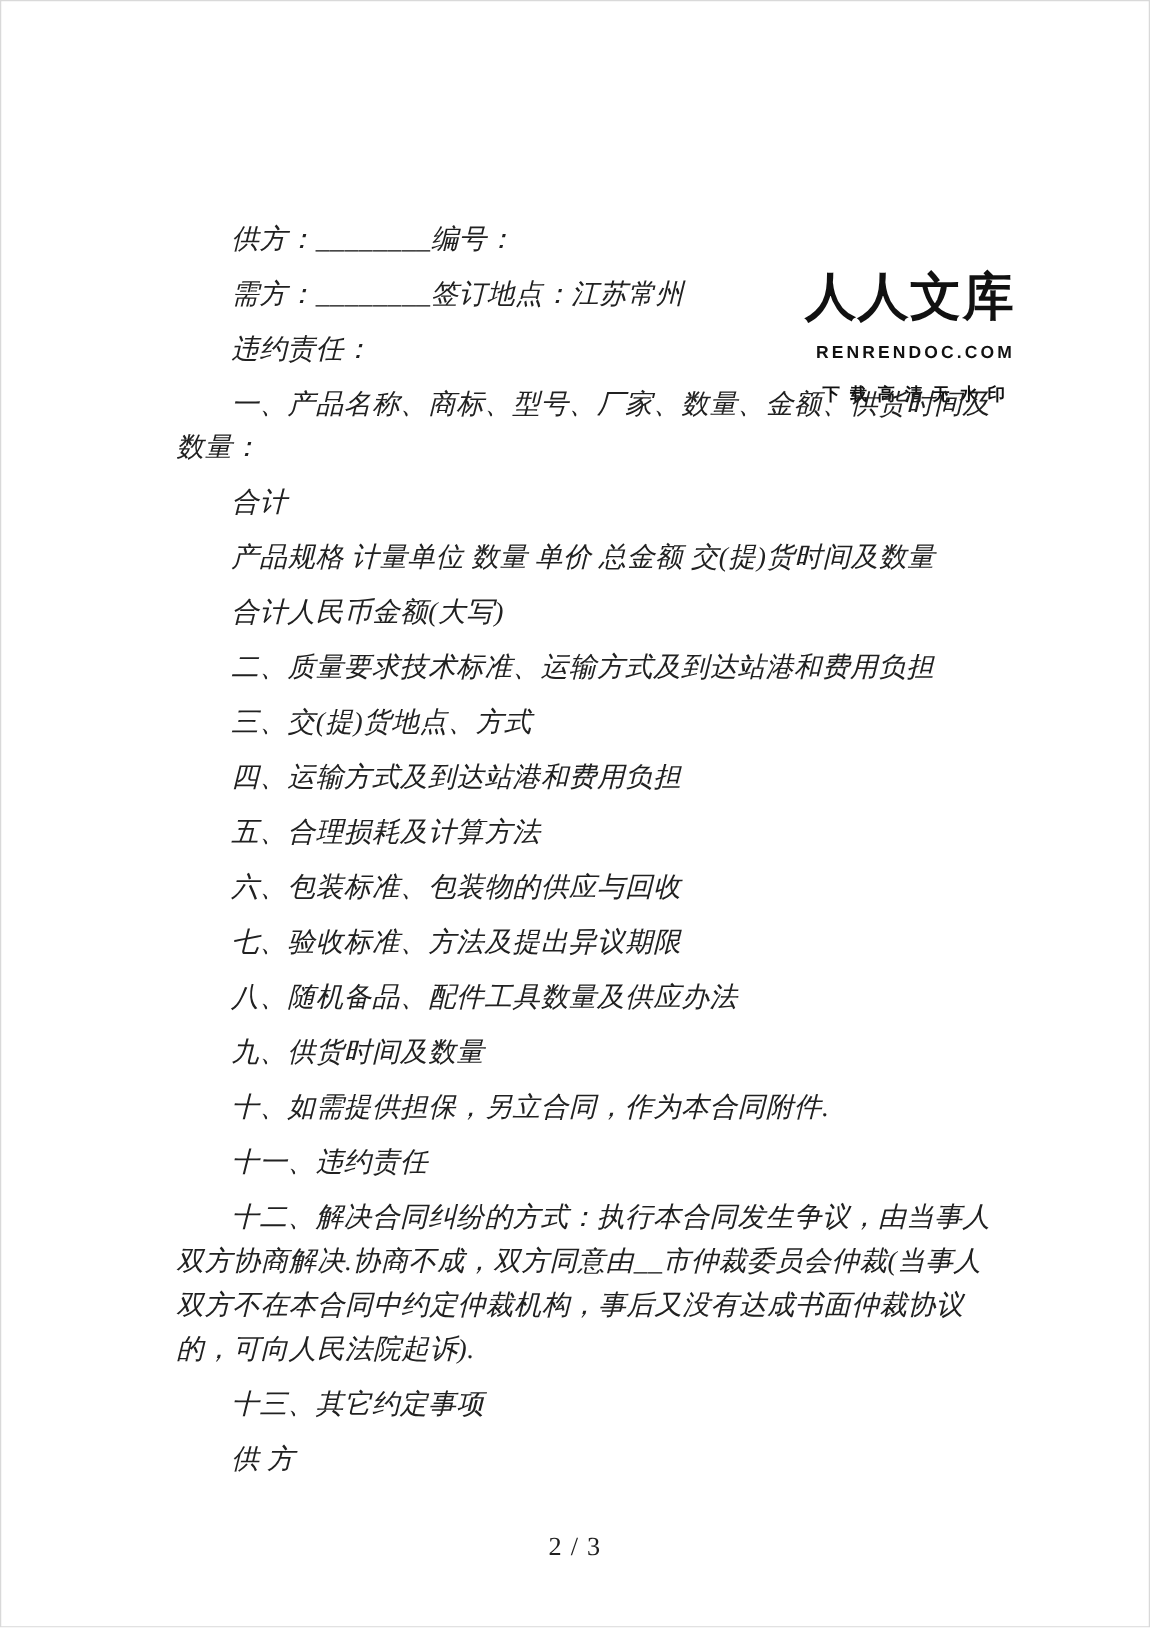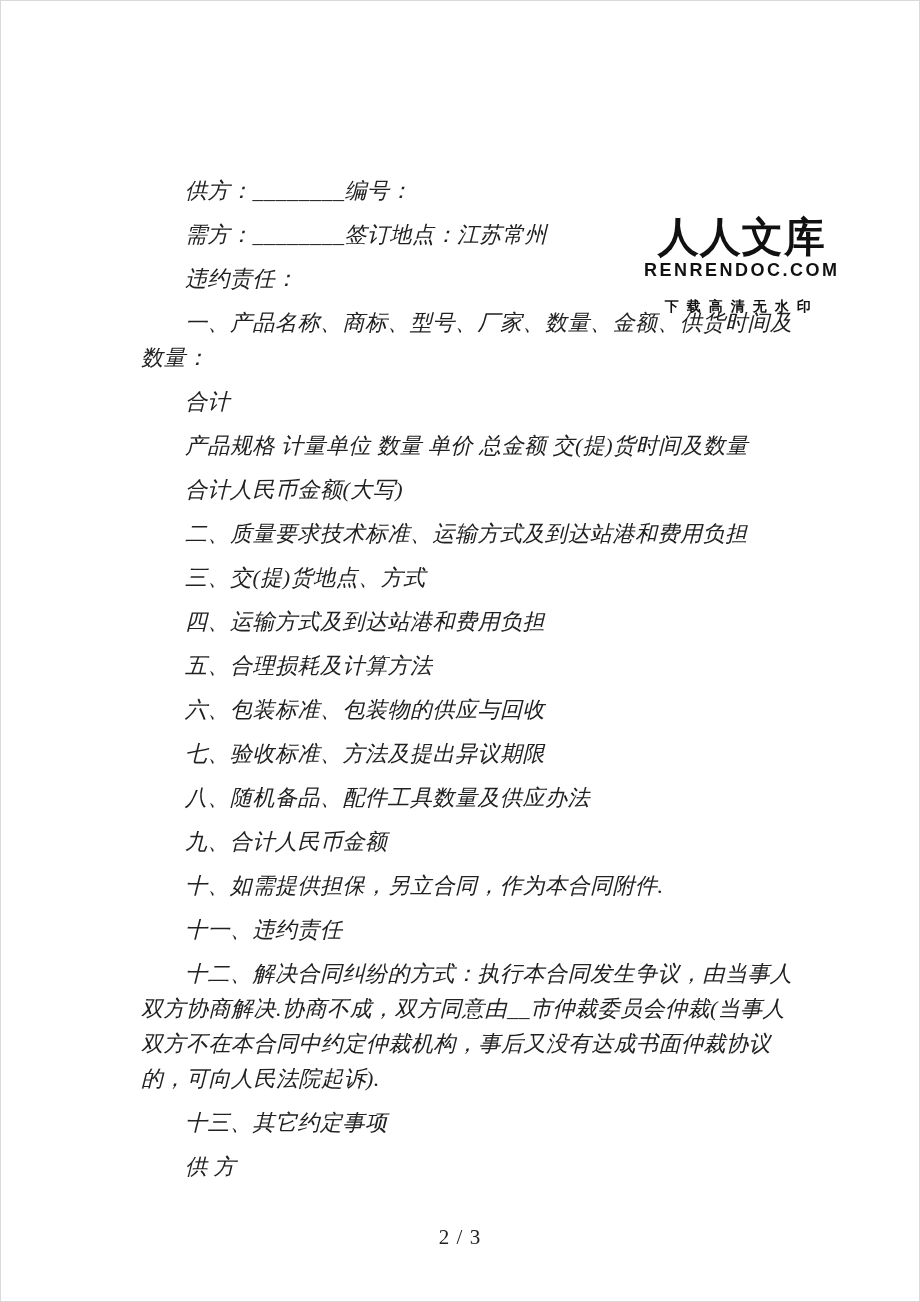--- a/index.html
+++ b/index.html
@@ -31,35 +31,35 @@
   .para {
     margin: 0 0 9px 0;
     text-indent: 44px;
     word-break: break-all;
   }
   .watermark {
     position: absolute;
     top: 216px;
     left: 643px;
     color: #111111;
-    text-align: center;
+    text-align: right;
     line-height: 1;
     font-family: "Liberation Sans", "DejaVu Sans", sans-serif;
   }
   .wm-brand {
     font-size: 41px;
     font-weight: bold;
     letter-spacing: 1px;
     white-space: nowrap;
   }
   .wm-domain {
-    font-size: 18px;
+    font-size: 14px;
     font-weight: bold;
     letter-spacing: 2.5px;
-    margin-top: 3px;
+    margin-top: 16px;
     white-space: nowrap;
   }
   .wm-tagline {
     font-size: 14px;
     font-weight: bold;
     letter-spacing: 8px;
     margin-top: 20px;
     white-space: nowrap;
   }
   .footer {
@@ -92,21 +92,21 @@
       <p class="para">合计</p>
       <p class="para">产品规格 计量单位 数量 单价 总金额 交(提)货时间及数量</p>
       <p class="para">合计人民币金额(大写)</p>
       <p class="para">二、质量要求技术标准、运输方式及到达站港和费用负担</p>
       <p class="para">三、交(提)货地点、方式</p>
       <p class="para">四、运输方式及到达站港和费用负担</p>
       <p class="para">五、合理损耗及计算方法</p>
       <p class="para">六、包装标准、包装物的供应与回收</p>
       <p class="para">七、验收标准、方法及提出异议期限</p>
       <p class="para">八、随机备品、配件工具数量及供应办法</p>
-      <p class="para">九、合计人民币金额</p>
+      <p class="para">九、供货时间及数量</p>
       <p class="para">十、如需提供担保，另立合同，作为本合同附件.</p>
       <p class="para">十一、违约责任</p>
       <p class="para">十二、解决合同纠纷的方式：执行本合同发生争议，由当事人双方协商解决.协商不成，双方同意由__市仲裁委员会仲裁(当事人双方不在本合同中约定仲裁机构，事后又没有达成书面仲裁协议的，可向人民法院起诉).</p>
       <p class="para">十三、其它约定事项</p>
       <p class="para">供  方</p>
     </div>
 
   <div class="footer">2 / 3</div>
 
 </div>

